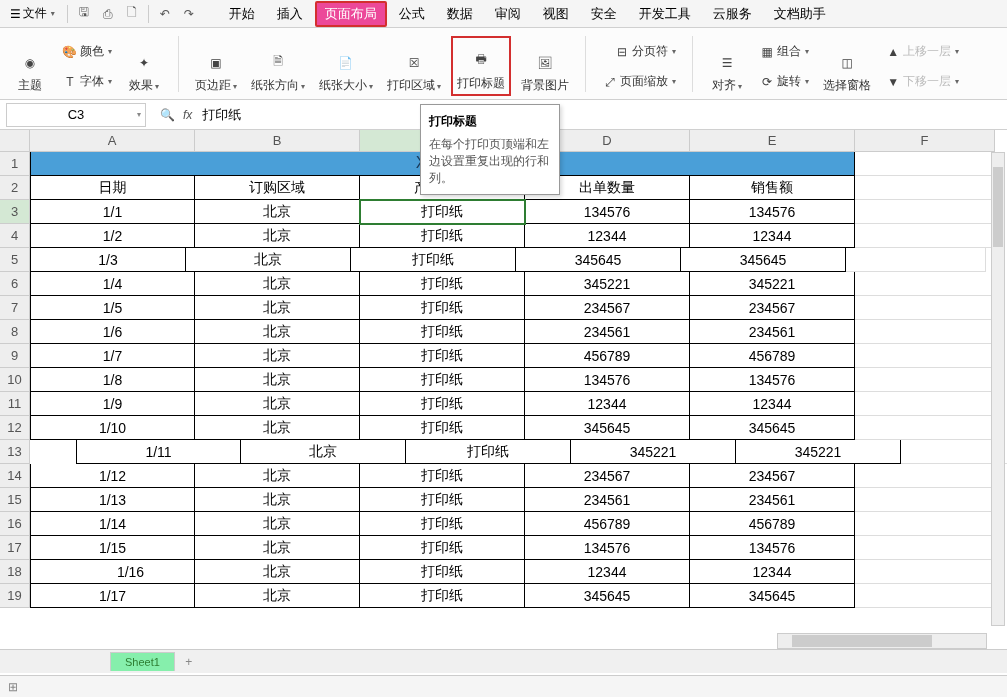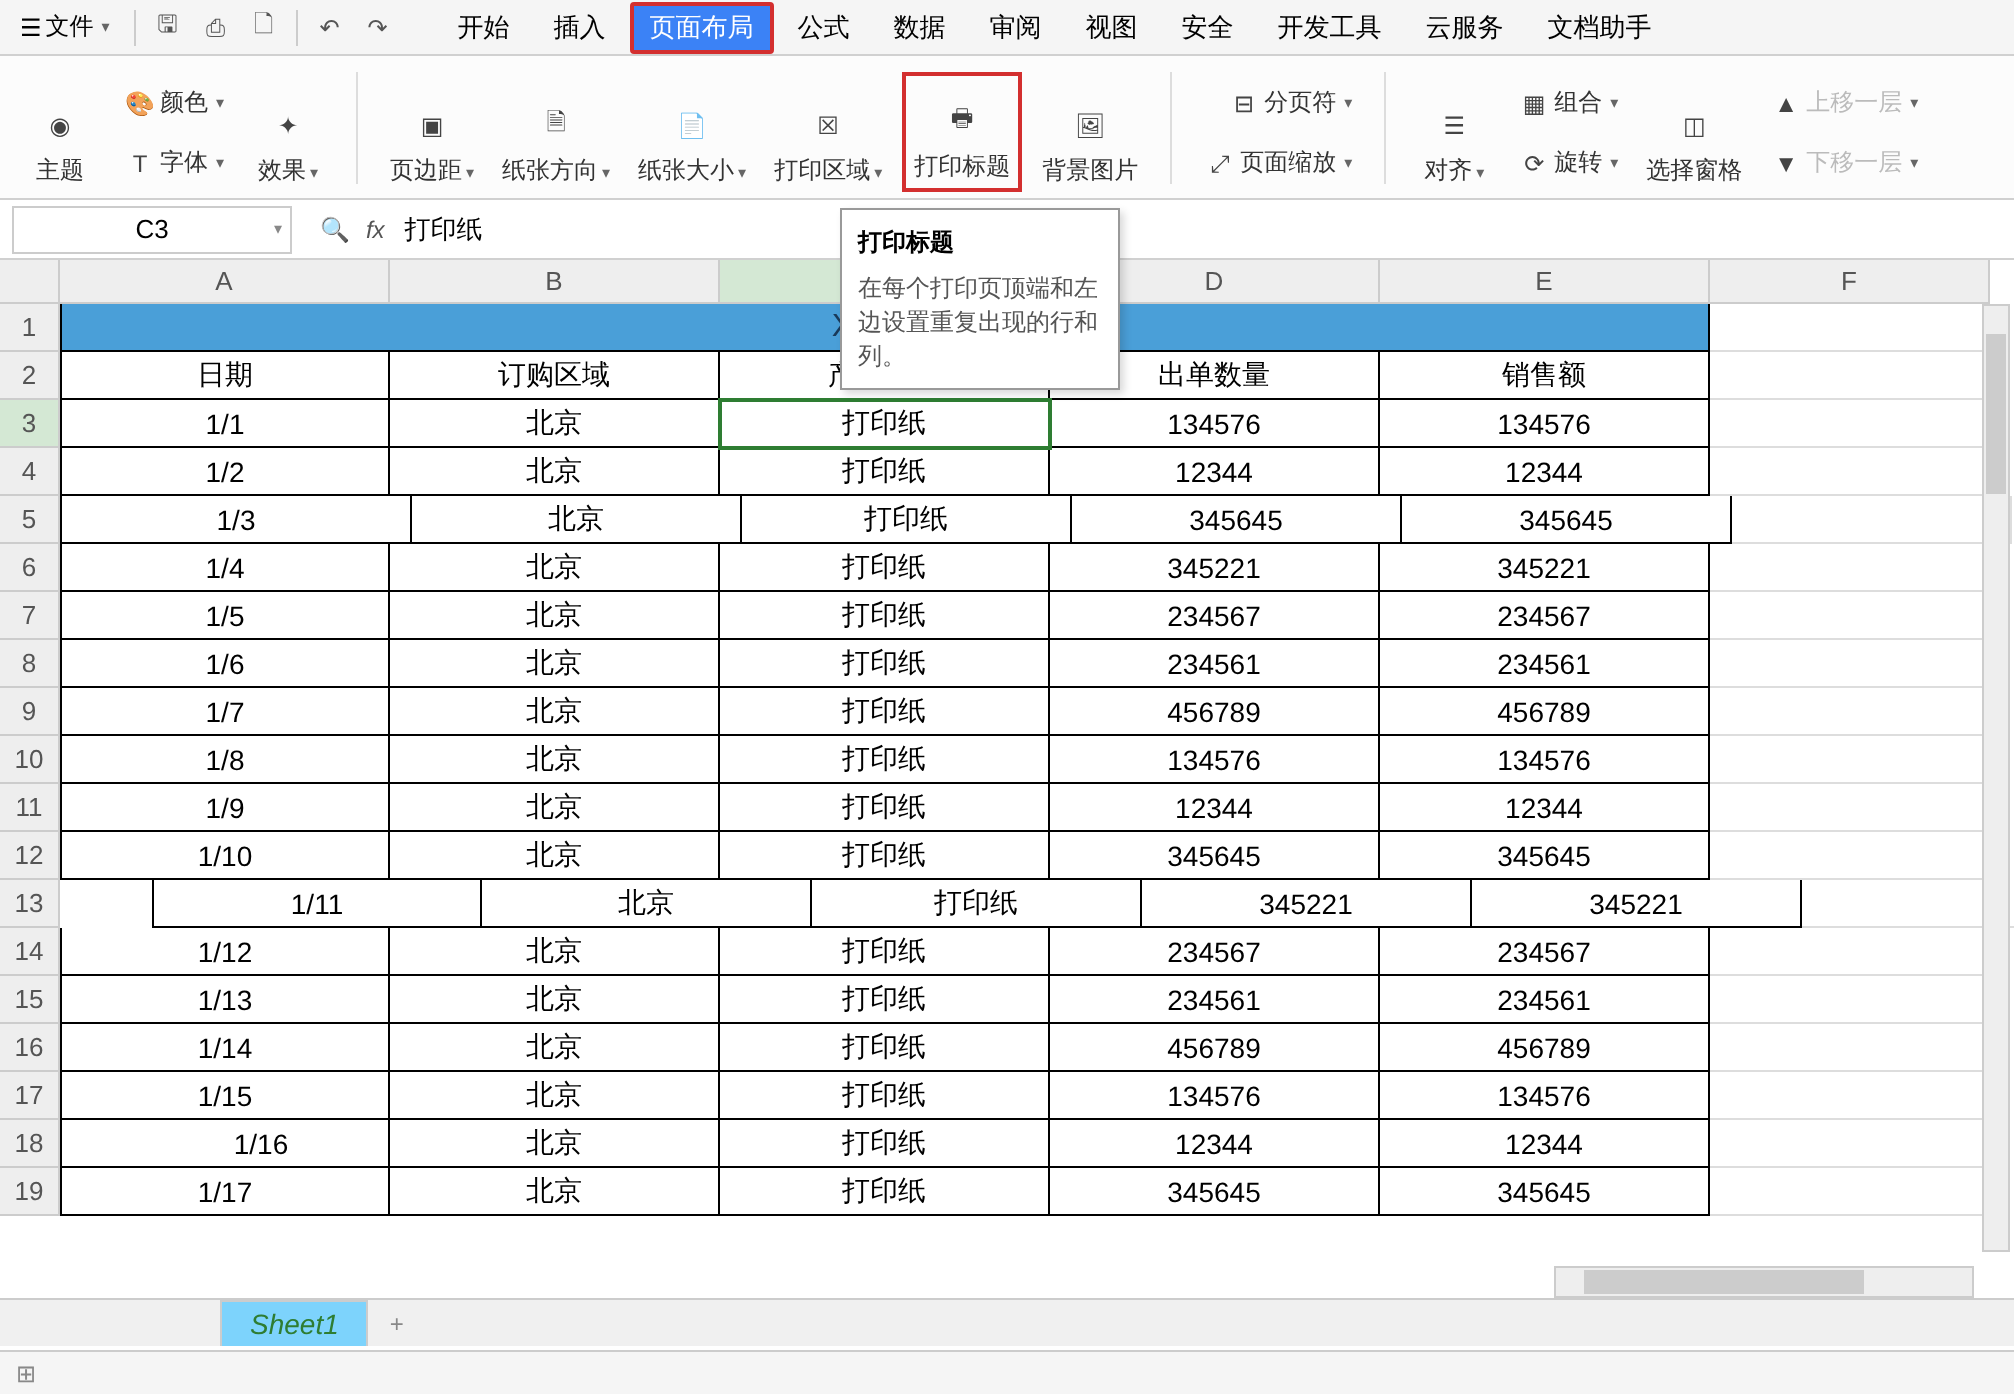--- a/index.html
+++ b/index.html
@@ -4,21 +4,21 @@
 <style>
 * { box-sizing: border-box; margin: 0; padding: 0; }
 body { font-family: "Microsoft YaHei", sans-serif; font-size: 12px; background: #fff; width: 1007px; height: 697px; overflow: hidden; position: relative; }
 
 .menubar { display: flex; align-items: center; height: 28px; background: #f5f5f5; border-bottom: 1px solid #d0d0d0; padding: 0 4px; gap: 4px; }
 .menubar .file-menu { display: flex; align-items: center; gap: 2px; padding: 2px 6px; cursor: pointer; }
 .menubar .divider { width: 1px; height: 18px; background: #ccc; margin: 0 2px; }
 .menubar .qat-icon { width: 20px; height: 20px; display: flex; align-items: center; justify-content: center; cursor: pointer; color: #555; }
 .menubar .tabs { display: flex; gap: 2px; margin-left: 16px; }
 .menubar .tab { padding: 4px 10px; cursor: pointer; font-size: 13px; }
-.menubar .tab.active { background: #3b82f6; color: #fff; border-radius: 2px; }
+.menubar .tab.active { background: #ec4899; color: #fff; border-radius: 2px; }
 .menubar .tab.highlighted { border: 2px solid #d32f2f; padding: 2px 8px; }
 
 .ribbon { height: 72px; background: #fcfcfc; border-bottom: 1px solid #d0d0d0; display: flex; align-items: center; padding: 4px 8px; gap: 8px; }
 .ribbon-group { display: flex; align-items: flex-end; gap: 6px; height: 64px; }
 .ribbon-sep { width: 1px; height: 56px; background: #ddd; margin: 0 4px; }
 .ribbon-btn { display: flex; flex-direction: column; align-items: center; justify-content: flex-end; gap: 2px; padding: 2px 4px; cursor: pointer; font-size: 12px; color: #333; height: 60px; min-width: 44px; }
 .ribbon-btn.small { height: 28px; flex-direction: row; min-width: auto; padding: 2px 4px; font-size: 12px; }
 .ribbon-stack { display: flex; flex-direction: column; gap: 2px; }
 .ribbon-btn.highlighted { border: 2px solid #d32f2f; }
 .ribbon-icon { width: 24px; height: 24px; display: flex; align-items: center; justify-content: center; color: #444; }
@@ -48,21 +48,21 @@
 
 .cells { position: absolute; left: 30px; top: 22px; }
 .cell-row { display: flex; height: 24px; }
 .cell { border-right: 1px solid #ddd; border-bottom: 1px solid #ddd; display: flex; align-items: center; justify-content: center; font-size: 14px; background: #fff; overflow: hidden; }
 .cell.data { border-right: 1px solid #000; border-bottom: 1px solid #000; }
 .title-row .cell.data { background: #4a9fd8; color: #1a3a5a; font-size: 16px; justify-content: center; border-bottom: 1px solid #000; }
 .title-row .cell:first-child { border-left: 1px solid #000; }
 .cell.selected { outline: 2px solid #2e7d32; outline-offset: -1px; z-index: 5; position: relative; }
 
 .sheet-tabs { position: absolute; left: 0; bottom: 24px; height: 24px; width: 1007px; background: #f0f0f0; border-top: 1px solid #ccc; display: flex; align-items: center; padding-left: 110px; }
-.sheet-tab { padding: 3px 14px; background: #7dd3fc; border: 1px solid #ccc; border-bottom: none; font-size: 14px; color: #2e7d32; font-style: italic; }
+.sheet-tab { padding: 3px 14px; background: #86efac; border: 1px solid #ccc; border-bottom: none; font-size: 11px; color: #2e7d32; }
 .sheet-add { width: 20px; text-align: center; color: #888; cursor: pointer; margin-left: 4px; }
 .hscroll-track { position: absolute; right: 20px; bottom: 24px; width: 210px; height: 16px; background: #eee; border: 1px solid #ccc; }
 .hscroll-thumb { position: absolute; left: 14px; top: 1px; width: 140px; height: 12px; background: #ccc; }
 .vscroll-track { position: absolute; right: 2px; top: 152px; width: 14px; height: 474px; background: #eee; border: 1px solid #ccc; }
 .vscroll-thumb { position: absolute; left: 1px; top: 14px; width: 10px; height: 80px; background: #ccc; }
 
 .statusbar { position: absolute; bottom: 0; left: 0; width: 1007px; height: 22px; background: #f5f5f5; border-top: 1px solid #ccc; display: flex; align-items: center; padding: 0 8px; color: #888; }
 </style>
 </head>
 <body>
@@ -272,21 +272,21 @@
       </div>
       <div class="cell-row">
         <div class="cell data" style="width: 165px; border-left: 1px solid rgb(0, 0, 0);">1/2</div>
         <div class="cell data" style="width: 165px;">北京</div>
         <div class="cell data" style="width: 165px;">打印纸</div>
         <div class="cell data" style="width: 165px;">12344</div>
         <div class="cell data" style="width: 165px;">12344</div>
         <div class="cell" style="width: 140px;"></div>
       </div>
       <div class="cell-row">
-        <div class="cell data" style="width: 176px; border-left: 1px solid rgb(0, 0, 0);">1/3</div>
+        <div class="cell data" style="width: 156px; border-left: 1px solid rgb(0, 0, 0);">1/3</div>
         <div class="cell data" style="width: 165px;">北京</div>
         <div class="cell data" style="width: 165px;">打印纸</div>
         <div class="cell data" style="width: 165px;">345645</div>
         <div class="cell data" style="width: 165px;">345645</div>
         <div class="cell" style="width: 140px;"></div>
       </div>
       <div class="cell-row">
         <div class="cell data" style="width: 165px; border-left: 1px solid rgb(0, 0, 0);">1/4</div>
         <div class="cell data" style="width: 165px;">北京</div>
         <div class="cell data" style="width: 165px;">打印纸</div>

